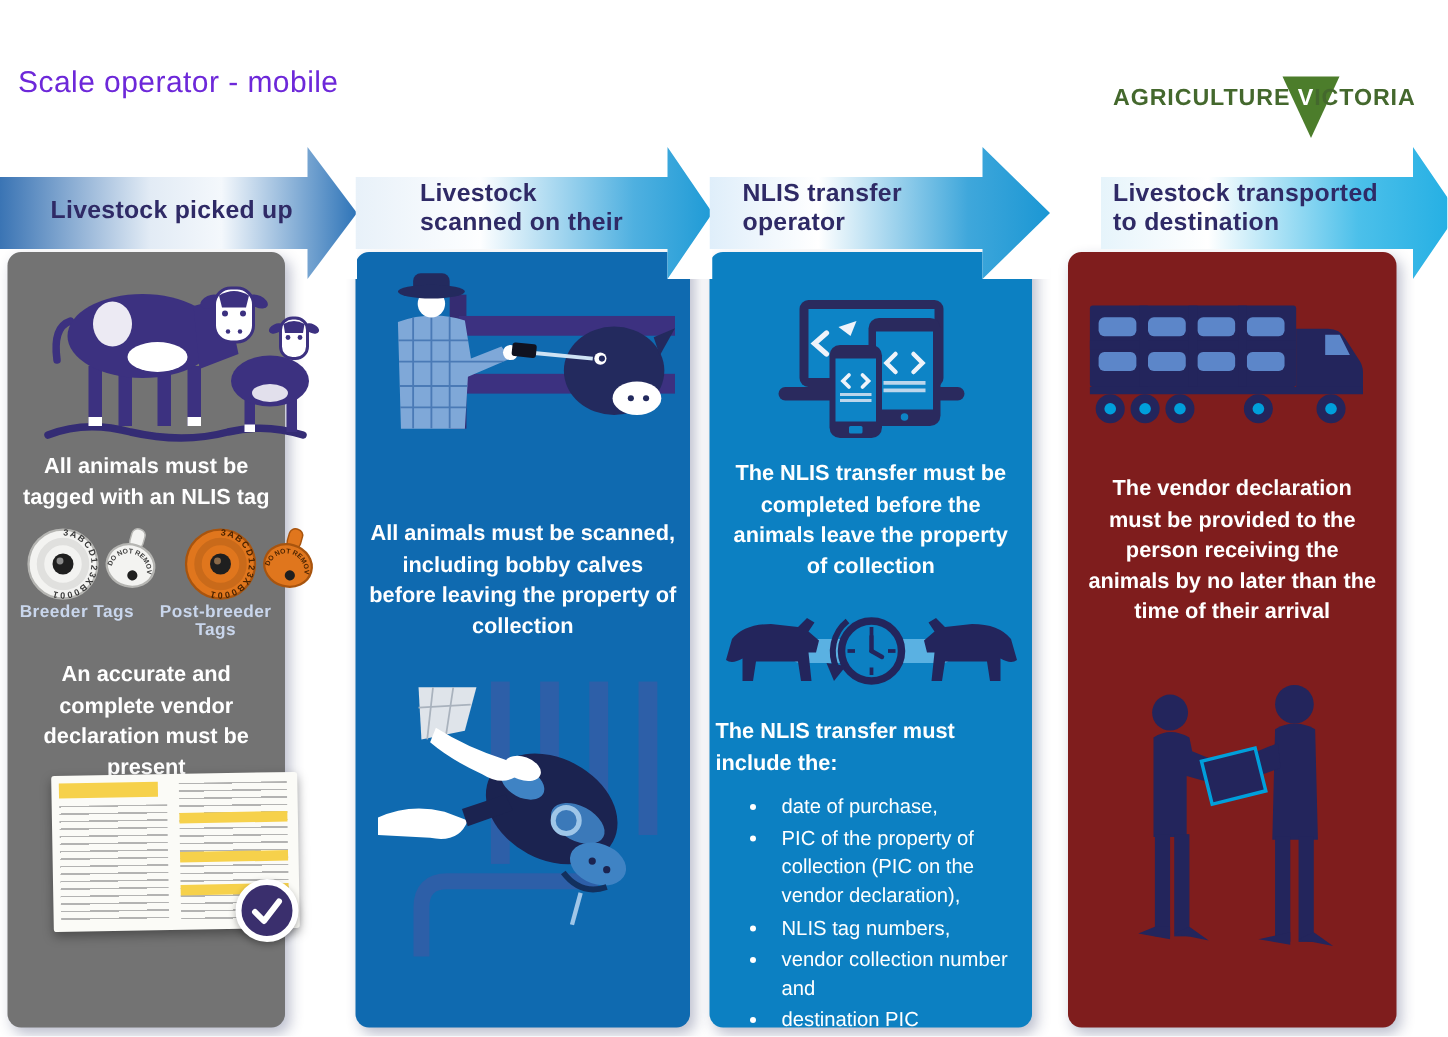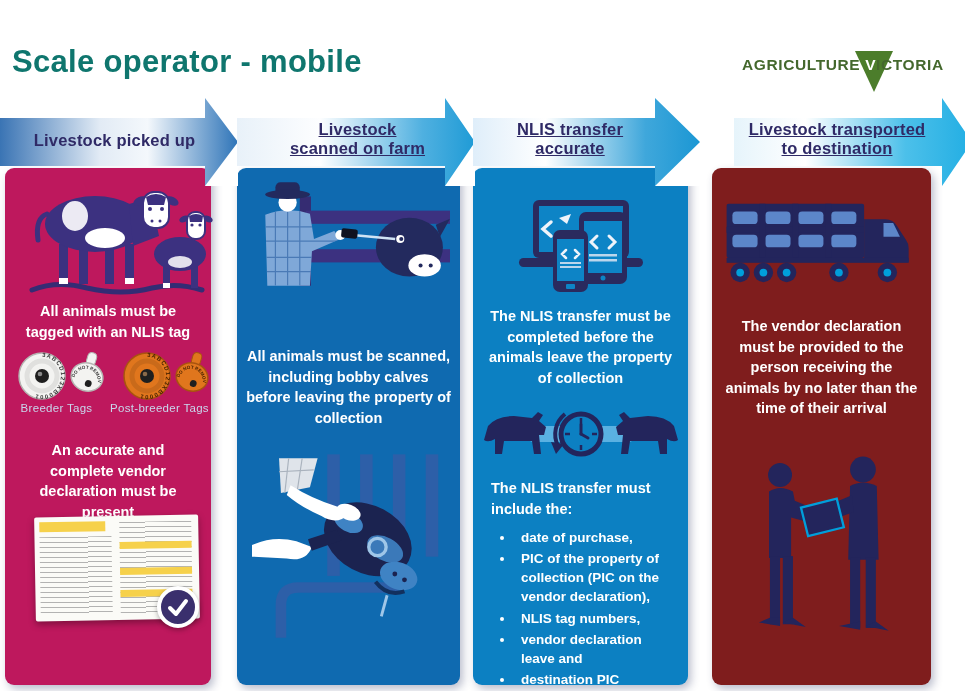--- a/index.html
+++ b/index.html
@@ -1,43 +1,43 @@
 <!DOCTYPE html>
 <html><head>
 <meta charset="utf-8">
 <style>
   html,body{margin:0;padding:0;background:#ffffff;}
   .canvas{position:relative;width:965px;height:691px;background:#ffffff;overflow:hidden;
           font-family:"Liberation Sans",sans-serif;}
 
-  .page-title{position:absolute;left:12px;top:44px;font-size:31px;font-weight:700;
-              color:#0f766e;letter-spacing:.3px;}
+  .page-title{position:absolute;left:12px;top:44px;font-size:20px;font-weight:400;
+              color:#6d28d9;letter-spacing:.3px;}
 
   .logo{position:absolute;left:740px;top:48px;width:205px;height:50px;}
 
   
   .arrow{position:absolute;top:98px;z-index:3;}
   .arrow-label{position:absolute;color:#2f2a66;font-weight:700;font-size:16.5px;
                line-height:1.18;letter-spacing:.2px;}
   .al-center{text-align:center;}
-  .al-right{text-align:center;text-decoration:underline;}
+  .al-right{text-align:left;}
 
   
   .panel{position:absolute;top:168px;height:517px;border-radius:9px;z-index:1;
          box-shadow:3px 4px 9px rgba(30,40,90,.30);}
   .panel *{box-sizing:border-box;}
   .abs{position:absolute;}
   .ptext{color:#ffffff;font-size:14.5px;font-weight:700;line-height:1.42;text-align:center;}
   .ptext-left{text-align:left;}
-  .bullets{margin:0;padding:0 0 0 24px;color:#ffffff;font-size:13.5px;font-weight:700;
+  .bullets{margin:0;padding:0 0 0 24px;color:#ffffff;font-size:13.5px;font-weight:400;
            line-height:1.42;}
   .bullets li{margin:0 0 2px 0;padding-left:6px;}
 
   .tag-labels{position:absolute;left:0;right:0;display:flex;color:#c9d6ec;
-              font-size:11.5px;font-weight:400;letter-spacing:.3px;}
+              font-size:11.5px;font-weight:700;letter-spacing:.3px;}
   .tag-labels span{flex:1;text-align:center;}
 
   
   .form{position:absolute;background:#fbfbf7;border-radius:2px;transform:rotate(-1deg);
         box-shadow:0 3px 7px rgba(0,0,0,.35);}
   .form .band{position:absolute;background:#f6d14b;}
   .form .lines{position:absolute;background:repeating-linear-gradient(
         to bottom,#9b9b9b 0 1px,transparent 1px 5px);opacity:.75;}
   .check-badge{position:absolute;width:42px;height:42px;border-radius:50%;
         background:#3a2f6d;border:4px solid #ffffff;display:flex;align-items:center;
@@ -83,40 +83,40 @@
             <stop offset="0.35" stop-color="#fdfeff"></stop>
           <stop offset="0.78" stop-color="#4fb0e0"></stop>
             <stop offset="1" stop-color="#1f9bd6"></stop>
         </linearGradient>
       </defs>
       <rect x="208" y="0" width="30" height="88" fill="#ffffff"></rect>
       <polygon points="0,20 208,20 208,0 238,44 208,88 208,68 0,68" fill="url(#ag2)"></polygon>
     </svg>
     <div class="arrow-label al-right" style="left:43px;top:22px;width:155px;">
       <div>Livestock</div>
-      <div>scanned on farm</div>
+      <div>scanned on their</div>
     </div>
   </div>
 
   <div class="arrow" style="left:473px;">
     <svg width="227" height="88" viewBox="0 0 227 88">
       <defs>
         <linearGradient id="ag3" x1="0" y1="0" x2="1" y2="0">
           <stop offset="0" stop-color="#dfeefa"></stop>
             <stop offset="0.32" stop-color="#ffffff"></stop>
           <stop offset="0.76" stop-color="#3fa7db"></stop>
             <stop offset="1" stop-color="#1b97d4"></stop>
         </linearGradient>
       </defs>
       <rect x="182" y="0" width="45" height="88" fill="#ffffff"></rect>
       <polygon points="0,20 182,20 182,0 227,44 182,88 182,68 0,68" fill="url(#ag3)"></polygon>
     </svg>
     <div class="arrow-label al-right" style="left:22px;top:22px;width:150px;">
       <div>NLIS transfer</div>
-      <div>accurate</div>
+      <div>operator</div>
     </div>
   </div>
 
   <div class="arrow" style="left:712px;margin-left:22px;">
     <svg width="238" height="88" viewBox="0 0 238 88">
       <defs>
         <linearGradient id="ag4" x1="0" y1="0" x2="1" y2="0">
           <stop offset="0" stop-color="#e6f4fb"></stop>
             <stop offset="0.30" stop-color="#ffffff"></stop>
           <stop offset="0.72" stop-color="#4cc0ea"></stop>
@@ -125,21 +125,21 @@
       </defs>
       <rect x="208" y="0" width="30" height="88" fill="#ffffff"></rect>
       <polygon points="0,20 208,20 208,0 238,44 208,88 208,68 0,68" fill="url(#ag4)"></polygon>
     </svg>
     <div class="arrow-label al-right" style="left:8px;top:22px;width:190px;">
       <div>Livestock transported</div>
       <div>to destination</div>
     </div>
   </div>
 
-  <div class="panel" style="left: 5px; width: 206px; background-color: #be185d;">
+  <div class="panel" style="left: 5px; width: 185px; background-color: #737373;">
 
     <svg class="abs" style="left:12px;top:10px;" width="200" height="118" viewBox="0 0 200 118">
       <path d="M15 112 q25 -10 55 -2 q35 8 65 0 q25 -6 50 2" stroke="#342c74" stroke-width="5" fill="none" stroke-linecap="round"></path>
       <path d="M30 36 q-12 4 -9 26" stroke="#3c3180" stroke-width="5" fill="none" stroke-linecap="round"></path>
       <rect x="42" y="66" width="9" height="40" fill="#3c3180"></rect>
         <rect x="62" y="70" width="9" height="36" fill="#3c3180"></rect>
       <rect x="88" y="70" width="9" height="36" fill="#3c3180"></rect>
         <rect x="108" y="66" width="9" height="40" fill="#3c3180"></rect>
       <rect x="42" y="100" width="9" height="6" fill="#ffffff"></rect>
         <rect x="108" y="100" width="9" height="6" fill="#ffffff"></rect>
@@ -350,27 +350,27 @@
         <line x1="16" y1="0" x2="11" y2="0" stroke="#23255c" stroke-width="2.5"></line>
         <line x1="0" y1="16" x2="0" y2="11" stroke="#23255c" stroke-width="2.5"></line>
         <line x1="-16" y1="0" x2="-11" y2="0" stroke="#23255c" stroke-width="2.5"></line>
         <line x1="0" y1="0" x2="0" y2="-10" stroke="#23255c" stroke-width="3" stroke-linecap="round"></line>
         <line x1="0" y1="0" x2="7" y2="4" stroke="#23255c" stroke-width="3" stroke-linecap="round"></line>
         <path d="M-23 12 A26 26 0 0 1 -16 -20" stroke="#23255c" stroke-width="4" fill="none"></path>
         <polygon points="-30,8 -17,10 -25,20" fill="#23255c"></polygon>
       </g>
     </svg>
 
-    <div class="ptext ptext-left abs" style="left:18px;width:185px;top:310px;">The NLIS transfer must include the:</div>
+    <div class="ptext ptext-left abs" style="left:4px;width:185px;top:310px;">The NLIS transfer must include the:</div>
 
     <ul class="bullets abs" style="left:18px;width:188px;top:360px;">
       <li>date of purchase,</li>
       <li>PIC of the property of collection (PIC on the vendor declaration),</li>
       <li>NLIS tag numbers,</li>
-      <li>vendor declaration leave and</li>
+      <li>vendor collection number and</li>
       <li>destination PIC</li>
     </ul>
   </div>
 
   <div class="panel" style="left: 712px; width: 219px; background-color: #7f1d1d;">
 
     <svg class="abs" style="left:12px;top:28px;" width="195" height="92" viewBox="0 0 200 95">
       <rect x="2" y="8" width="142" height="56" rx="2" fill="#23255c"></rect>
       <g fill="#5c86c9">
         <rect x="8" y="16" width="26" height="13" rx="4"></rect>

